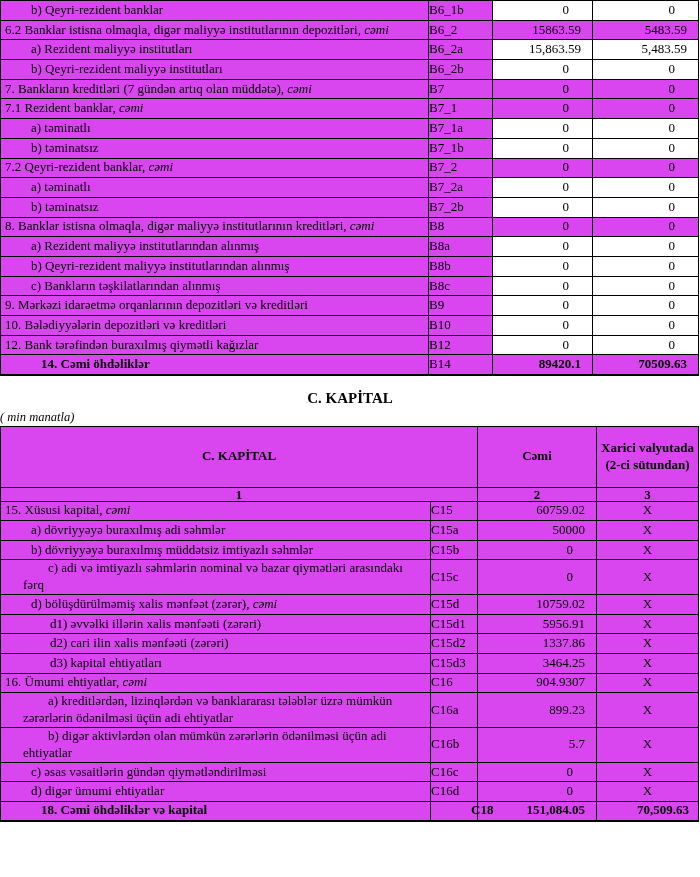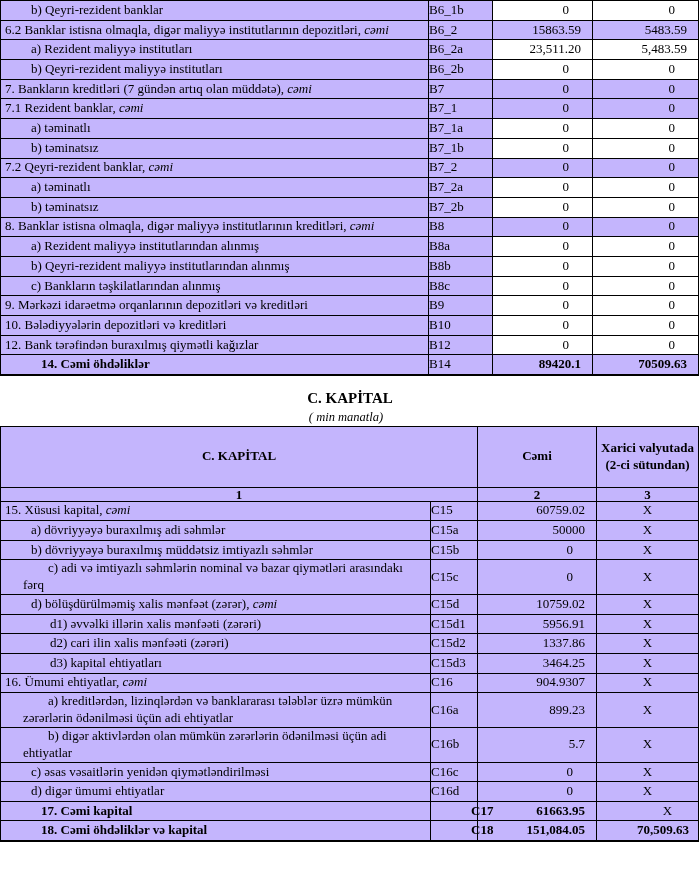--- a/index.html
+++ b/index.html
@@ -2,41 +2,41 @@
 <html><head>
 <meta charset="utf-8">
 <style>
   html,body { margin:0; padding:0; }
   body {
     width:700px; background:#fff; color:#000;
     font-family:"Liberation Serif","DejaVu Serif",serif;
     font-size:13px;
   }
   table { border-collapse:collapse; width:698px; table-layout:fixed; }
-  .tbl { border:1px solid #000; border-bottom:2px solid #000; background:#c4b5fd;font-family:Liberation Serif, serif; }
+  .tbl { border:1px solid #000; border-bottom:2px solid #000; background:#d946ef;font-family:Liberation Serif, serif; }
   td, th { border:1px solid #000; padding:0; vertical-align:middle; line-height:1.3; font-weight:normal; }
   .tbl-b tr { height:19.7px; }
   .tbl-c tr { height:19.6px; }
   tr.hdr-row { height:61px; }
   tr.num-row { height:14px; }
   tr.num-row td { line-height:1; }
   .lbl { text-align:left; padding:0 4px; }
   .ind1 { padding-left:30px; }
   .ind2 { padding-left:49px;margin-top:12px; }
   .hang { padding-left:22px; text-indent:25px; }
   .code { }
   .val { text-align:right; padding-right:11px; }
   .val.zero { padding-right:23px; }
   .val.white { background:#fff; }
   .val.x { text-align:center; padding-right:0; font-weight:normal; }
   .b { font-weight:bold;padding-left:40px; }
   .it { font-style:italic; }
   .hdr { font-weight:bold; text-align:center; padding:0 3px; }
   .section-title { text-align:center; font-weight:bold; font-size:15px; margin:14px 0 0 0; }
-  .unit-note { text-align:center; font-style:italic; font-size:12.5px; margin:3px 8px 1px 0; }
+  .unit-note { text-align:left; font-style:italic; font-size:12.5px; margin:3px 8px 1px 0; }
 </style>
 </head>
 <body>
 
 <table class="tbl tbl-b">
   <colgroup>
     <col style="width:428px">
       <col style="width:64px">
       <col style="width:100px">
       <col style="width:106px">
@@ -50,21 +50,21 @@
       </tr>
       <tr>
         <td class="lbl ind0"><span>6.2 Banklar istisna olmaqla, digər maliyyə institutlarının depozitləri, </span><span class="it">cəmi</span></td>
         <td class="code">B6_2</td>
         <td class="val">15863.59</td>
         <td class="val">5483.59</td>
       </tr>
       <tr>
         <td class="lbl ind1"><span>a) Rezident maliyyə institutları</span></td>
         <td class="code">B6_2a</td>
-        <td class="val white">23,511.20</td>
+        <td class="val white">15,863.59</td>
         <td class="val white">5,483.59</td>
       </tr>
       <tr>
         <td class="lbl ind1"><span>b) Qeyri-rezident maliyyə institutları</span></td>
         <td class="code">B6_2b</td>
         <td class="val white zero">0</td>
         <td class="val white zero">0</td>
       </tr>
       <tr>
         <td class="lbl ind0"><span>7. Bankların kreditləri (7 gündən artıq olan müddətə), </span><span class="it">cəmi</span></td>
@@ -240,36 +240,30 @@
         <td class="val">899.23</td>
         <td class="val x">X</td>
       </tr>
       <tr>
         <td class="lbl ind1 hang"><span>b) digər aktivlərdən olan mümkün zərərlərin ödənilməsi üçün adi ehtiyatlar</span></td>
         <td class="code">C16b</td>
         <td class="val">5.7</td>
         <td class="val x">X</td>
       </tr>
       <tr>
-        <td class="lbl ind1"><span>c) əsas vəsaitlərin yenidən qiymətləndirilməsi</span></td>
+        <td class="lbl ind1"><span>c) əsas vəsaitlərin gündən qiymətləndirilməsi</span></td>
         <td class="code">C16c</td>
         <td class="val zero">0</td>
         <td class="val x">X</td>
       </tr>
       <tr>
         <td class="lbl ind1"><span>d) digər ümumi ehtiyatlar</span></td>
         <td class="code">C16d</td>
         <td class="val zero">0</td>
         <td class="val x">X</td>
-      </tr>
-      <tr>
-        <td class="lbl ind0 b"><span>17. Cəmi kapital</span></td>
-        <td class="code b">C17</td>
-        <td class="val b">61663.95</td>
-        <td class="val b x">X</td>
       </tr>
       <tr>
         <td class="lbl ind0 b"><span>18. Cəmi öhdəliklər və kapital</span></td>
         <td class="code b">C18</td>
         <td class="val b">151,084.05</td>
         <td class="val b">70,509.63</td>
       </tr>
     </tbody>
 </table>
 

